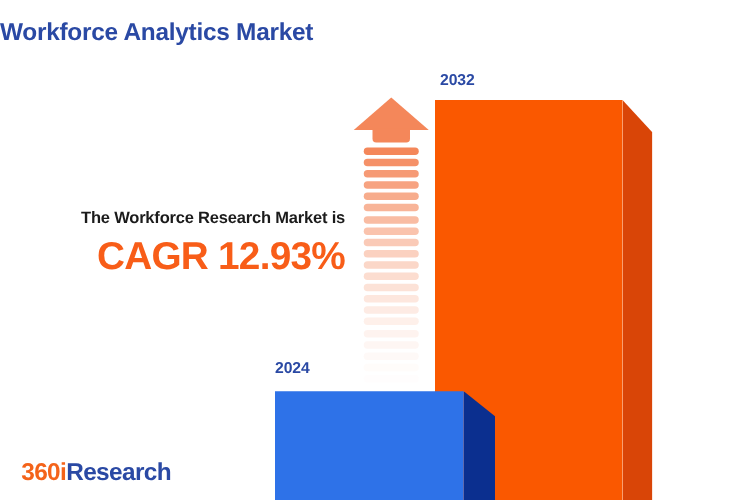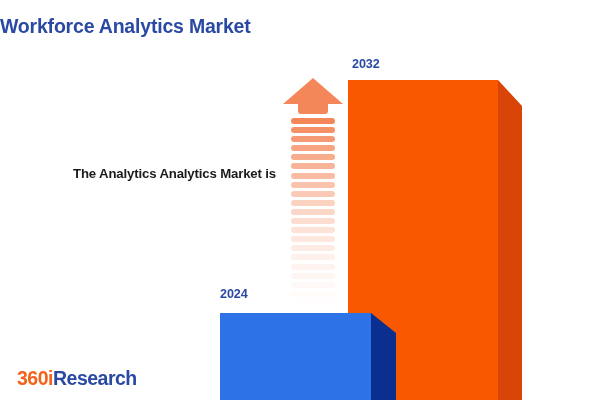--- a/index.html
+++ b/index.html
@@ -209,21 +209,22 @@
   .logo-research { color: #2a49a4; }
 </style>
 </head>
 <body>
 
 <div class="canvas">
 
   <div class="chart-title">Workforce Analytics Market</div>
 
   <div class="statement">
-    <div class="statement-line">The Analytics Analytics Market is</div>
+    <div class="statement-line">The Workforce Research Market is</div>
+    <div class="cagr-value">CAGR 12.93%</div>
   </div>
 
   <div class="arrow-graphic">
     <div class="arrow-head">
       <div class="arrow-head-tri"></div>
       <div class="arrow-neck"></div>
     </div>
     <div class="arrow-stripes" id="arrow-stripes">
         <div class="arrow-stripe" style="background: rgb(244, 135, 90); opacity: 1;"></div>
         <div class="arrow-stripe" style="background: rgb(245, 141, 98); opacity: 0.964;"></div>

